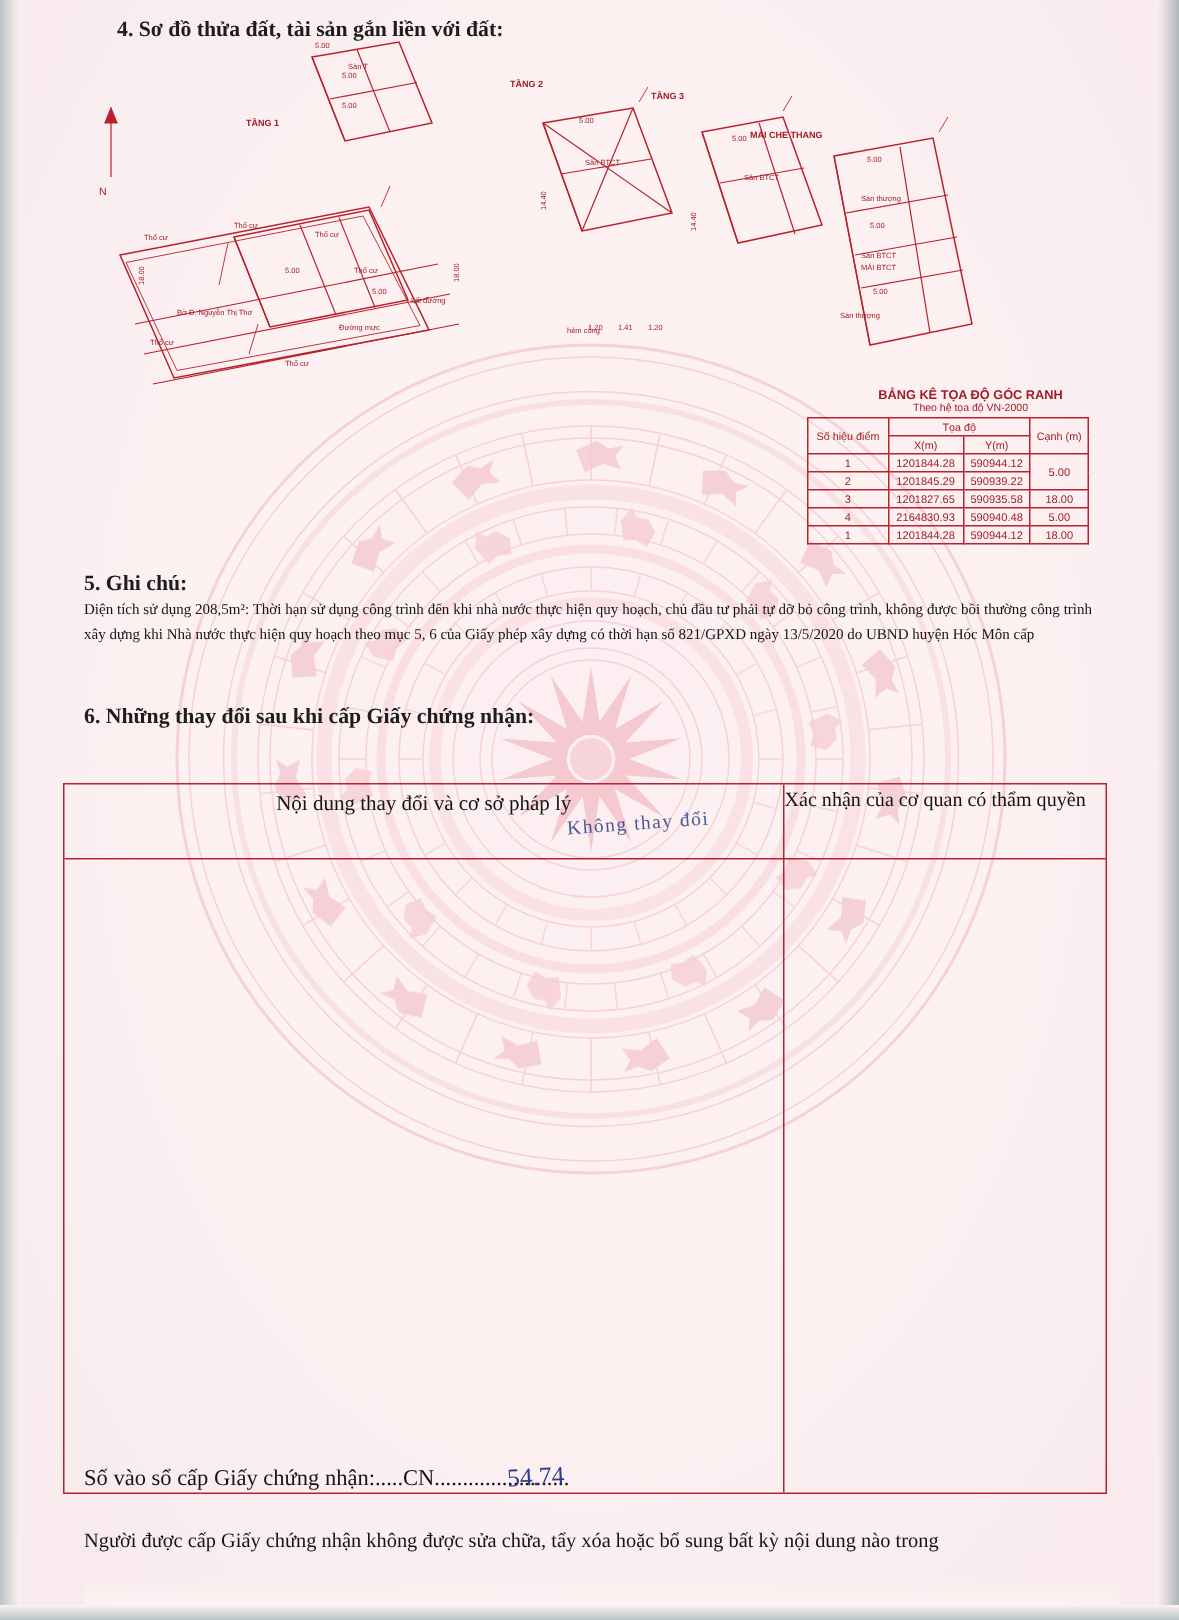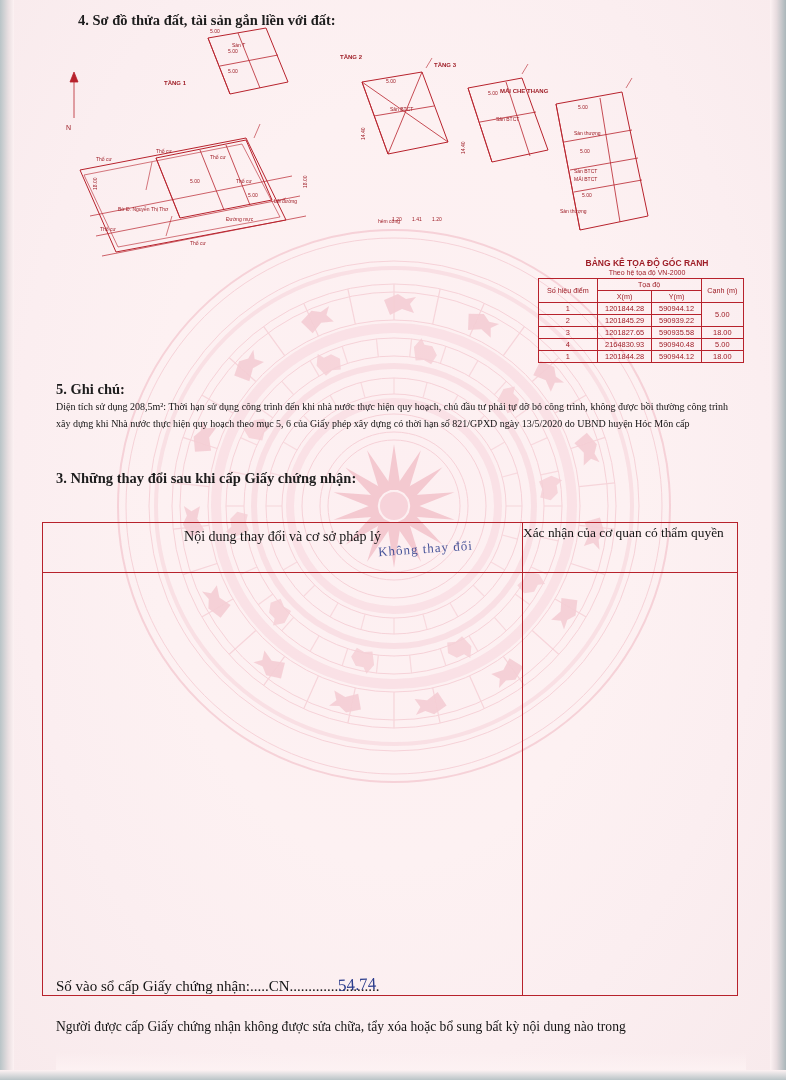--- a/index.html
+++ b/index.html
@@ -41,21 +41,21 @@
   
   .drawing{position:absolute;left:60px;top:20px;width:700px;height:260px;}
   .lbl{position:absolute;font-family:"Liberation Sans",sans-serif;font-size:5px;color:#9e1d26;white-space:nowrap;}
   .lbl-b{position:absolute;font-family:"Liberation Sans",sans-serif;font-size:6px;font-weight:bold;color:#9e1d26;white-space:nowrap;}
   .lbl-v{position:absolute;font-family:"Liberation Sans",sans-serif;font-size:5px;color:#9e1d26;white-space:nowrap;transform:rotate(-90deg);transform-origin:0 0;}
 
   
   .coordbox{position:absolute;left:492px;top:258px;width:218px;padding-left:46px;}
   .coord-title{text-align:center;font-family:"Liberation Sans",sans-serif;font-weight:bold;font-size:8.5px;color:#9e1d26;}
   .coord-sub{text-align:center;font-family:"Liberation Sans",sans-serif;font-size:7px;color:#9e1d26;margin-top:1px;margin-bottom:2px;}
-  table.coord{border-collapse:collapse;width:206px;font-family:"Liberation Sans",sans-serif;font-size:7.4px;color:#9e1d26;}
+  table.coord{border-collapse:collapse;width:188px;font-family:"Liberation Sans",sans-serif;font-size:7.4px;color:#9e1d26;}
   table.coord td,table.coord th{border:1px solid #b7222c;text-align:center;padding:1px 0;font-weight:normal;}
   table.coord .hd{font-size:7.2px;}
 
   
   .bigtable{position:absolute;left:42px;top:492px;width:694px;height:472px;border:1px solid #b7222c;margin-top:30px;}
   .bt-split{position:absolute;left:479px;top:0;width:1px;height:472px;background:#b7222c;}
   .bt-hdr-line{position:absolute;left:0;top:49px;width:694px;height:1px;background:#b7222c;}
   .bt-h-left{position:absolute;left:0;top:6px;width:479px;text-align:center;font-size:14px;color:#141414;}
   .bt-h-right{position:absolute;left:480px;top:2px;width:214px;text-align:left;font-size:13.4px;line-height:15px;color:#141414;}
   .hand-ink{position:absolute;left:335px;top:18px;font-family:"Liberation Serif",serif;font-size:13px;color:#2b3c8c;
@@ -452,21 +452,21 @@
         <td>590944.12</td>
         <td>18.00</td>
       </tr>
     </tbody>
       </table>
   </div>
 
   <div id="sec5" class="h-bold">5. Ghi chú:</div>
   <div class="note-body">Diện tích sử dụng 208,5m²: Thời hạn sử dụng công trình đến khi nhà nước thực hiện quy hoạch, chủ đầu tư phải tự dỡ bỏ công trình, không được bồi thường công trình xây dựng khi Nhà nước thực hiện quy hoạch theo mục 5, 6 của Giấy phép xây dựng có thời hạn số 821/GPXD ngày 13/5/2020 do UBND huyện Hóc Môn cấp</div>
 
-  <div id="sec6" class="h-bold">3. Những thay đổi sau khi cấp Giấy chứng nhận:</div>
+  <div id="sec6" class="h-bold">6. Những thay đổi sau khi cấp Giấy chứng nhận:</div>
 
   <div class="bigtable">
     <div class="bt-split"></div>
     <div class="bt-hdr-line"></div>
     <div class="bt-h-left">Nội dung thay đổi và cơ sở pháp lý</div>
     <div class="bt-h-right">Xác nhận của cơ quan có thẩm quyền</div>
     <div class="hand-ink">Không thay đổi</div>
   </div>
 
   <div class="so-vao">

